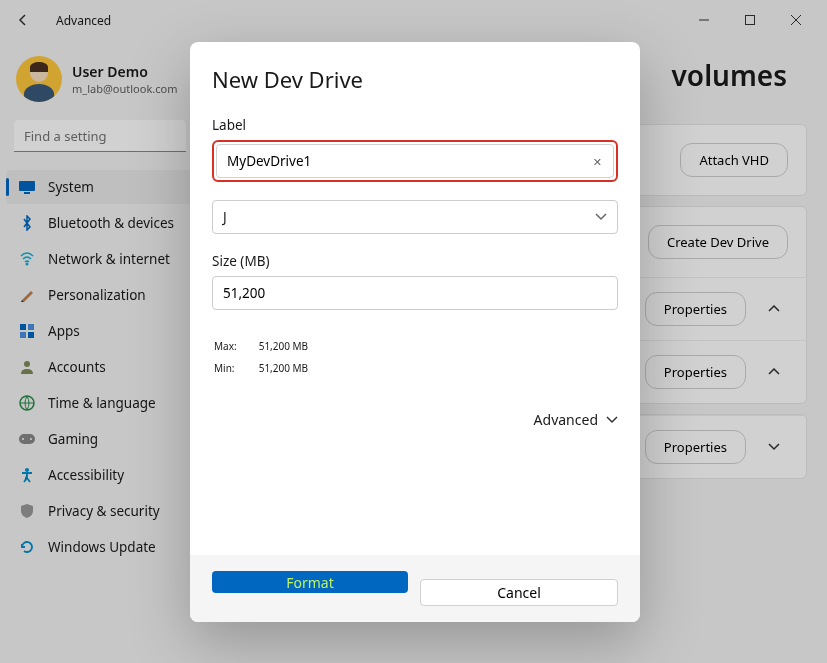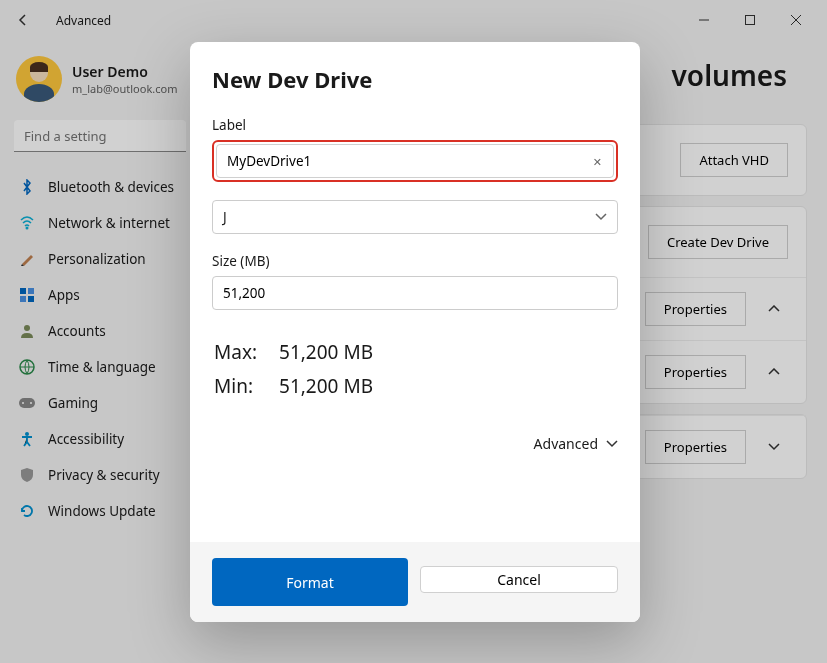--- a/index.html
+++ b/index.html
@@ -30,42 +30,42 @@
   .navitem { display: flex; align-items: center; gap: 12px; padding: 8px 12px; border-radius: 4px; font-size: 13.5px; position: relative; cursor: pointer; }
   .navitem.active { background: #eaeaea; }
   .navitem.active::before { content:""; position:absolute; left:0; top:8px; bottom:8px; width:3px; background:#0067c0; border-radius:2px; }
   .navicon { width: 18px; height: 18px; display:flex; align-items:center; justify-content:center; }
 
   
   .main { flex: 1; padding: 16px 20px; }
   .page-title { font-size: 28px; font-weight: 600; margin-bottom: 30px;}
   .card { background:#fff; border:1px solid #e6e6e6; border-radius:6px; margin-bottom:10px; }
   .cardrow { display:flex; justify-content:flex-end; align-items:center; padding:18px 18px; gap:14px;}
-  .btn-outline { background:#fff; border:1px solid #d0d0d0; border-radius:0; padding:7px 18px; font-size:13px; }
+  .btn-outline { background:#fff; border:1px solid #d0d0d0; border-radius:12px; padding:7px 18px; font-size:13px; }
   .proprow { display:flex; align-items:center; justify-content:flex-end; padding:14px 18px; gap:14px; border-top:1px solid #eee;}
   .chev { width:28px; height:28px; display:flex; align-items:center; justify-content:center; }
   .status-sub { font-size:11px; color:#666; padding: 4px 0 10px 70px;}
 
   
   .overlay { position:absolute; inset:0; background:rgba(0,0,0,0.18); }
   .modal { position:absolute; left:190px; top:42px; width:450px; height:580px; background:#fff; border-radius:8px; box-shadow:0 20px 60px rgba(0,0,0,0.25); display:flex; flex-direction:column; }
   .modal-body { padding: 22px 22px 10px 22px; flex:1; }
-  .modal-title { font-size: 22px; font-weight:700; margin-bottom: 22px; }
+  .modal-title { font-size: 22px; font-weight:400; margin-bottom: 22px; }
   .flabel { font-size:13.5px; margin-bottom:6px; }
   .field { width:100%; height:34px; border:1px solid #ccc; border-radius:4px; padding:8px 10px; font-size:13.5px; background:#fff; margin-bottom:18px; }
   .field-wrap { position:relative; margin-bottom:18px; }
   .field-wrap.highlight { border:2.5px solid #d93025; border-radius:6px; padding:2px; }
   .field-wrap.highlight .field { margin-bottom:0; border-color:#d0d0d0; }
   .clear-x { position:absolute; right:14px; top:50%; transform:translateY(-50%); font-size:11px; color:#666; cursor:pointer; }
   .select { display:flex; align-items:center; justify-content:space-between; }
-  .sizeinfo { font-size:19px; margin-top:6px; }
+  .sizeinfo { font-size:10px; margin-top:6px; }
   .sizeinfo td { padding: 3px 20px 3px 0; }
   .adv { display:flex; justify-content:flex-end; align-items:center; gap:8px; font-size:14px; margin-top:30px; cursor:pointer;text-align:right; }
   .modal-footer { background:#f5f5f5; padding:16px 22px; display:flex; gap:12px; border-radius:0 0 8px 8px; }
-  .btn-primary { flex:1; height:48px; background:#0067c0; color:#ffffff; border:none; border-radius:4px; font-size:14px; }
+  .btn-primary { flex:1; height:22px; background:#0067c0; color:#bef264; border:none; border-radius:4px; font-size:14px; }
   .btn-secondary { flex:1; height:27px; background:#fff; border:1px solid #d0d0d0; border-radius:4px; font-size:14px;margin-top:8px; }
 
   svg { display:block; }
 </style>
 </head>
 <body>
 
 <div class="titlebar">
   <div class="back-btn">
     <svg width="14" height="14" viewBox="0 0 14 14">
@@ -102,20 +102,29 @@
         </div>
       <div>
         <div class="uname">User Demo</div>
         <div class="uemail">m_lab@outlook.com</div>
       </div>
     </div>
     <div class="searchwrap">
       <input class="search" placeholder="Find a setting" style="">
     </div>
     <div class="nav">
+      <div class="navitem active">
+        <span class="navicon">
+            <svg width="18" height="14">
+              <rect x="1" y="1" width="16" height="10" rx="1" fill="#0067c0"></rect>
+              <rect x="6" y="12" width="6" height="2" fill="#0067c0"></rect>
+            </svg>
+          </span>
+        <span>System</span>
+      </div>
       <div class="navitem">
         <span class="navicon">
             <svg width="14" height="16">
               <path d="M4 4 L10 12 L7 15 L7 1 L10 4 L4 12" stroke="#0067c0" stroke-width="1.5" fill="none"></path>
             </svg>
           </span>
         <span>Bluetooth &amp; devices</span>
       </div>
       <div class="navitem">
         <span class="navicon">

